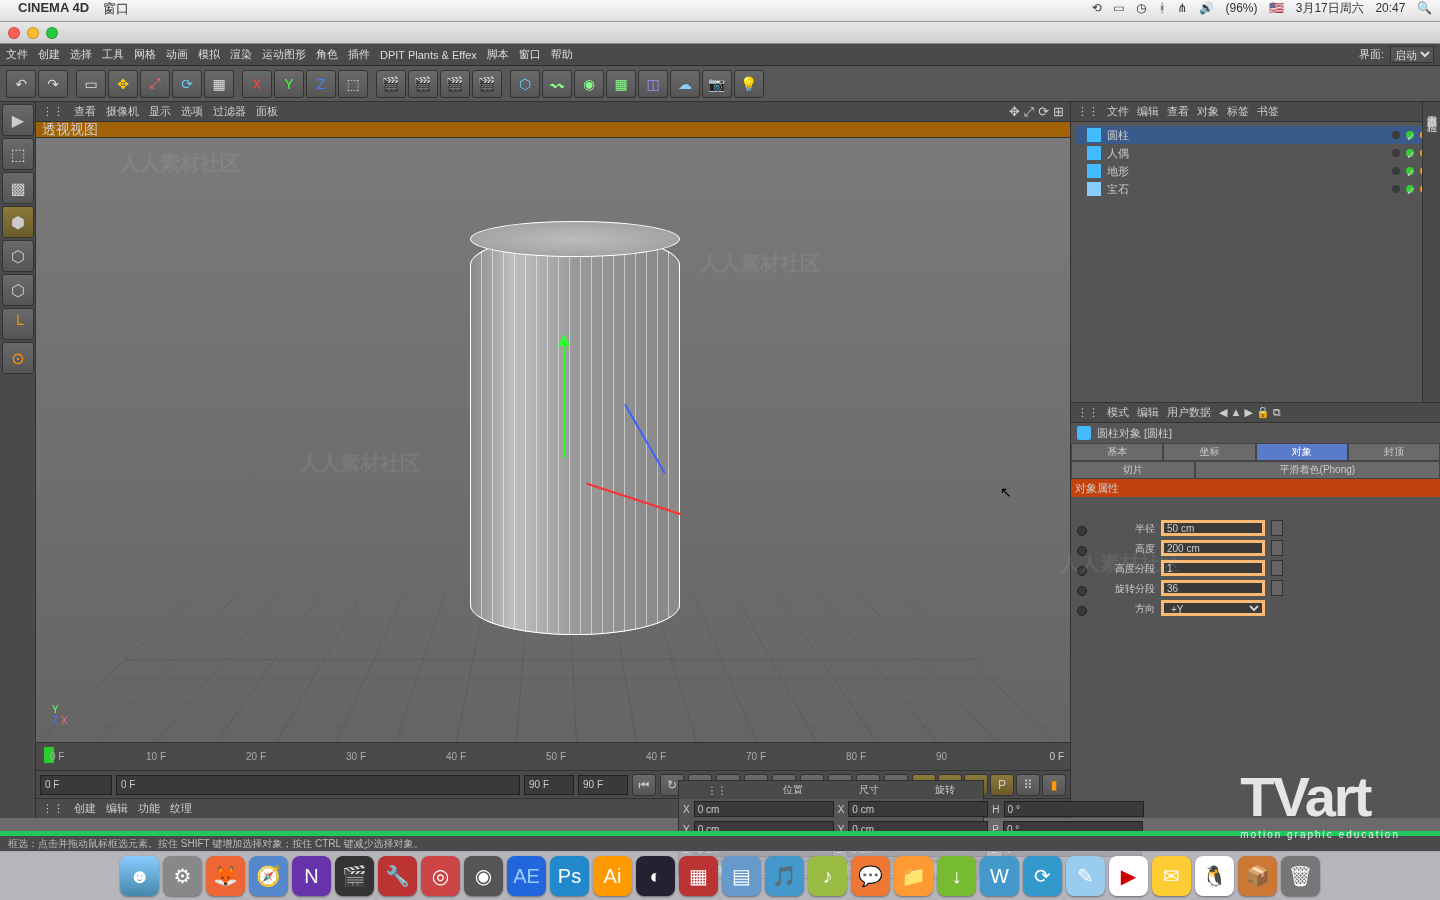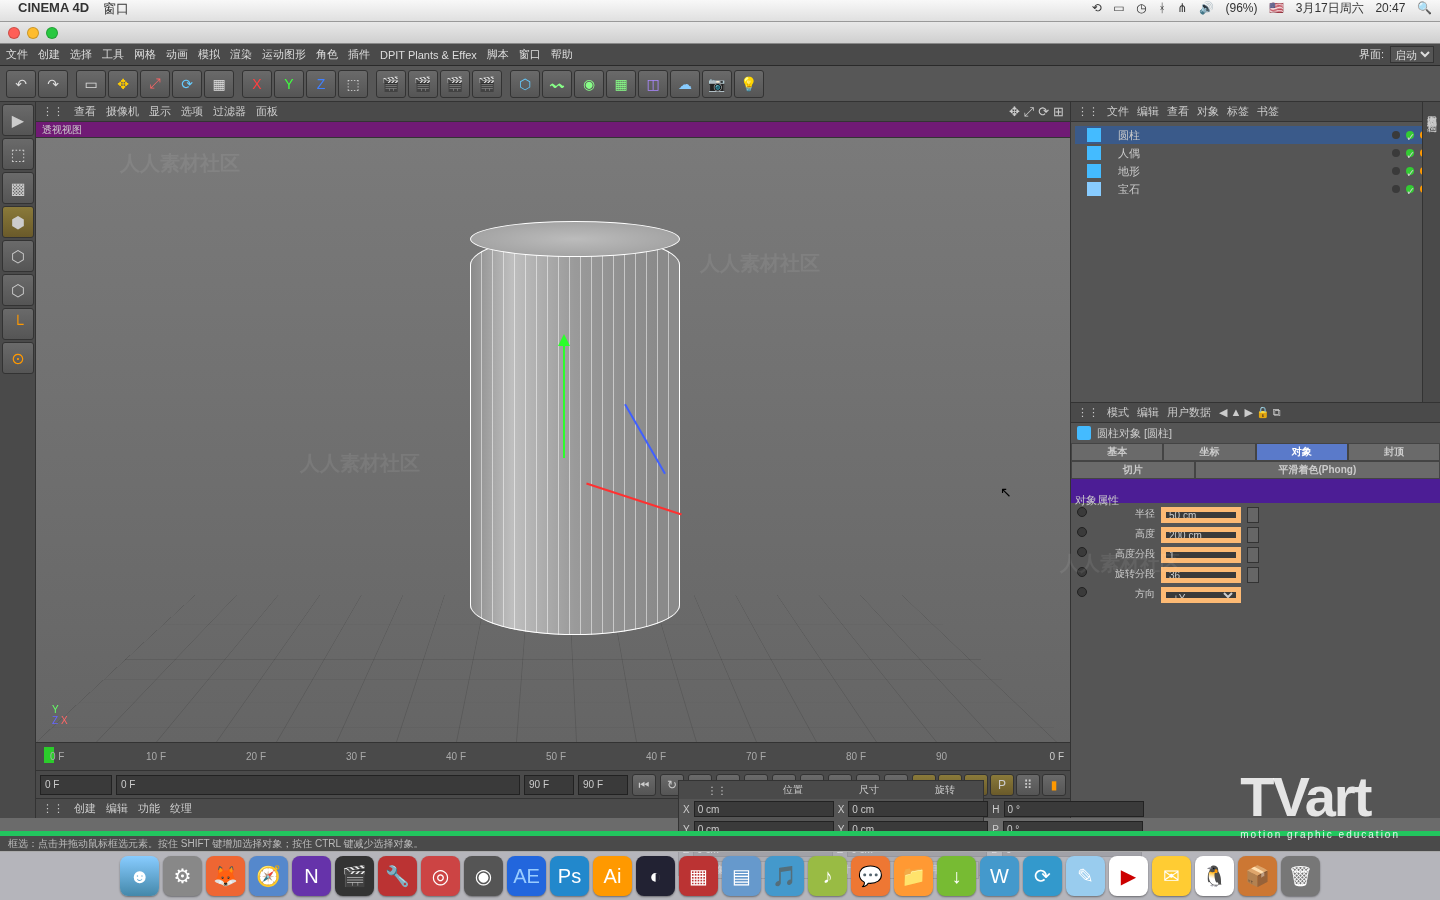--- a/index.html
+++ b/index.html
@@ -29,21 +29,21 @@
 .axis-x { color:#ff4040; } .axis-y { color:#40ff40; } .axis-z { color:#4080ff; }
 
 .main-area { display:flex; height: 716px; }
 .left-tools { width: 36px; background:#4a4a4a; border-right:1px solid #333; display:flex; flex-direction:column; gap:2px; padding:2px; }
 .lt-btn { width:32px; height:32px; background:linear-gradient(#6a6a6a,#555); border:1px solid #333; border-radius:3px; display:flex; align-items:center; justify-content:center; font-size:16px; }
 .lt-btn.active { background: linear-gradient(#8a7a3a,#6a5a2a); }
 
 .viewport-wrap { flex:1; display:flex; flex-direction:column; }
 .vp-menu { height:20px; background:#4a4a4a; border-bottom:1px solid #333; display:flex; align-items:center; padding:0 6px; gap:10px; font-size:11px; }
 .vp-menu .vpr { margin-left:auto; display:flex; gap:4px; font-size:13px; }
-.vp-tag { height:16px; background:#701a75; padding:0 6px; display:flex; align-items:center; font-size:10px; border-bottom:1px solid #333;}
+.vp-tag { height:16px; background:#a16207; padding:0 6px; display:flex; align-items:center; font-size:14px; border-bottom:1px solid #333;}
 .viewport { flex:1; background: linear-gradient(#7a7a7a,#656565); position:relative; overflow:hidden; }
 .grid-floor { position:absolute; left:0; right:0; bottom:0; height:75%; background:
   repeating-linear-gradient(to right, rgba(0,0,0,.12) 0 1px, transparent 1px 60px),
   repeating-linear-gradient(to bottom, rgba(0,0,0,.12) 0 1px, transparent 1px 60px);
   transform: perspective(900px) rotateX(62deg); transform-origin: bottom center; }
 .cylinder { position:absolute; left:42%; top:16%; width:210px; height:400px; }
 .cylinder .body { position:absolute; inset:0; border-radius: 105px/30px; background:
   linear-gradient(90deg, #8a8a8a,#bfbfbf 20%, #9a9a9a 50%, #8a8a8a 90%);
   box-shadow: inset 0 0 0 1px #fff; }
 .cylinder .wires { position:absolute; inset:0; background: repeating-linear-gradient(90deg, rgba(255,255,255,.5) 0 1px, transparent 1px 11px); border-radius:105px/30px; }
@@ -75,38 +75,38 @@
 .coord-hdr span { flex:1; text-align:center; }
 .coord-row { display:flex; height:20px; align-items:center; padding:0 4px; gap:4px; }
 .coord-row label{ width:14px; color:#ccc; }
 .coord-row input { flex:1; height:16px; background:#3a3a3a; border:1px solid #222; color:#ccc; font-size:10px; padding:0 3px;}
 .coord-foot{display:flex; gap:4px; padding:2px 4px;}
 .coord-foot .cbtn{flex:1;height:18px;background:#666;border:1px solid #333;text-align:center;font-size:10px;line-height:16px;}
 
 .right-col { width: 370px; background:#555; border-left:1px solid #333; display:flex; flex-direction:column; }
 .panel-hdr { height:20px; background:#4a4a4a; border-bottom:1px solid #333; display:flex; align-items:center; padding:0 6px; gap:8px; font-size:11px;}
 .obj-tree { flex:0 0 280px; background:#555; overflow:auto; padding:4px; }
-.obj-row { display:flex; align-items:center; height:18px; gap:17px; padding-left:12px; }
+.obj-row { display:flex; align-items:center; height:18px; gap:6px; padding-left:12px; }
 .obj-row .oicon{width:14px;height:14px;display:inline-block;}
 .obj-row .dots{margin-left:auto; display:flex; gap:6px; align-items:center; padding-right:8px;}
 .dot{width:8px;height:8px;border-radius:4px;background:#3a3a3a;}
 .dot.g{background:#3c3;} .dot.o{background:#f90;}
 .obj-row.sel{background:#3a5a8a;}
 
 .attr-panel { flex:1; display:flex; flex-direction:column; border-top:1px solid #333;}
 .attr-obj { height:20px; background:#555; display:flex; align-items:center; padding:0 6px; gap:6px;}
 .cylicon{width:14px;height:14px;background:#4bf;border-radius:2px;}
-.attr-tabs { display:flex; flex-wrap:wrap;font-weight:bold; }
+.attr-tabs { display:flex; flex-wrap:wrap; }
 .attr-tab { flex:1; min-width:80px; height:18px; background:#6a6a6a; border:1px solid #444; text-align:center; line-height:16px; font-size:10px;}
 .attr-tab.active { background:#5a7aca; color:#fff;}
 .attr-section { padding:4px 6px; }
-.attr-sec-hdr { background:#4c1d95; height:18px; line-height:18px; padding:12px 4px; margin-bottom:0;}
-.prop-row { display:flex; align-items:flex-start; height:20px; gap:6px; }
+.attr-sec-hdr { background:#c2410c; height:18px; line-height:18px; padding:0 4px; margin-bottom:15px;}
+.prop-row { display:flex; align-items:flex-end; height:20px; gap:6px; }
 .prop-row label { width:60px; font-size:10px; text-align:right;}
-.prop-row input, .prop-row select { width:80px; height:16px; background:#3a3a3a; border:5px solid #fdba74; color:#ccc; font-size:10px; padding:0 3px;}
+.prop-row input, .prop-row select { width:104px; height:16px; background:#3a3a3a; border:3px solid #fdba74; color:#ccc; font-size:10px; padding:0 3px;}
 .spinner { width:12px; height:16px; background:#666; border:1px solid #333;}
 .radio{width:10px;height:10px;border-radius:5px;background:#3a3a3a;border:1px solid #222;margin-right:2px;}
 
 .right-edge { position:absolute; right:0; top:102px; width:18px; height:300px; background:#4a4a4a; display:flex; flex-direction:column; align-items:center; gap:6px; padding-top:6px; border-left:1px solid #333;}
 .right-edge span{writing-mode:vertical-rl; font-size:10px; color:#ccc;}
 
 .statusbar { position:absolute; left:0; right:0; bottom:49px; height:20px; background:#4a4a4a; border-top:5px solid #22c55e; display:flex; align-items:center; padding:0 8px; font-size:10px; color:#bbb;}
 
 .dock { position:absolute; left:0; right:0; bottom:0; height:49px; background:rgba(230,230,240,.6); border-top:1px solid #aaa; display:flex; align-items:center; justify-content:center; gap:4px; padding:0 120px;}
 .dock-icon { width:40px; height:40px; border-radius:8px; background:linear-gradient(#88a,#557); box-shadow:0 1px 2px rgba(0,0,0,.4); display:flex;align-items:center;justify-content:center;font-size:20px;color:#fff;}

